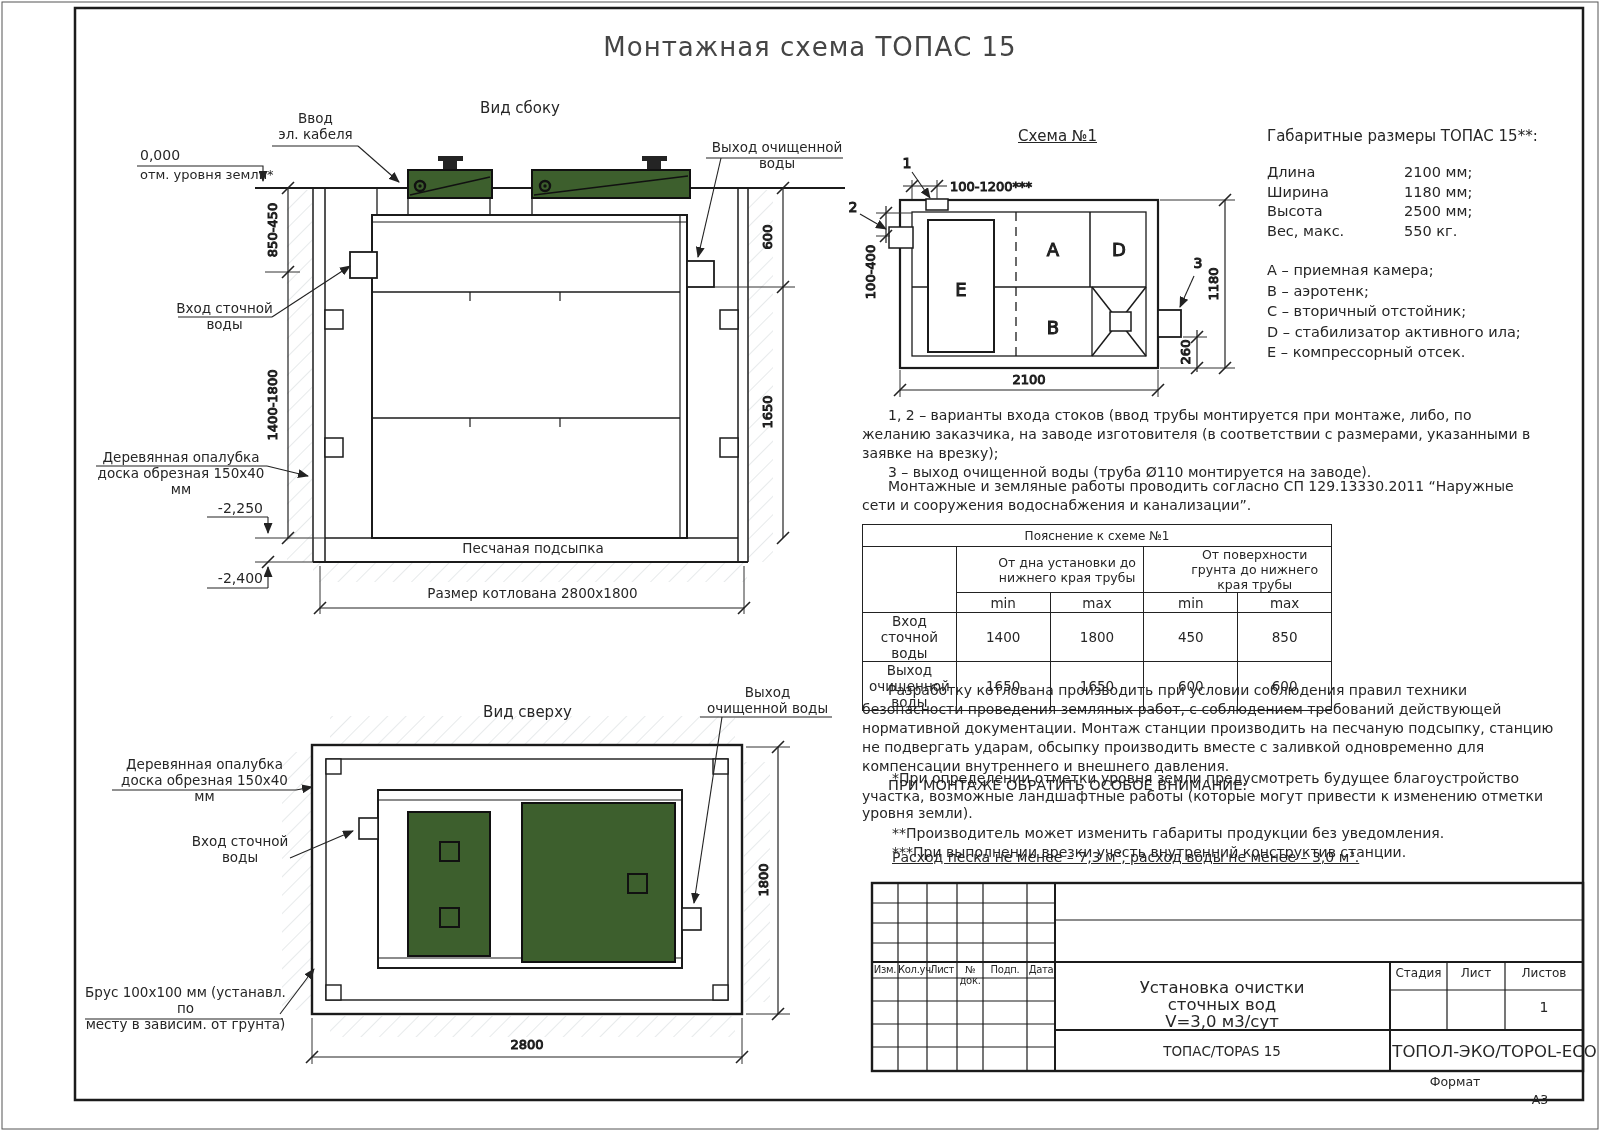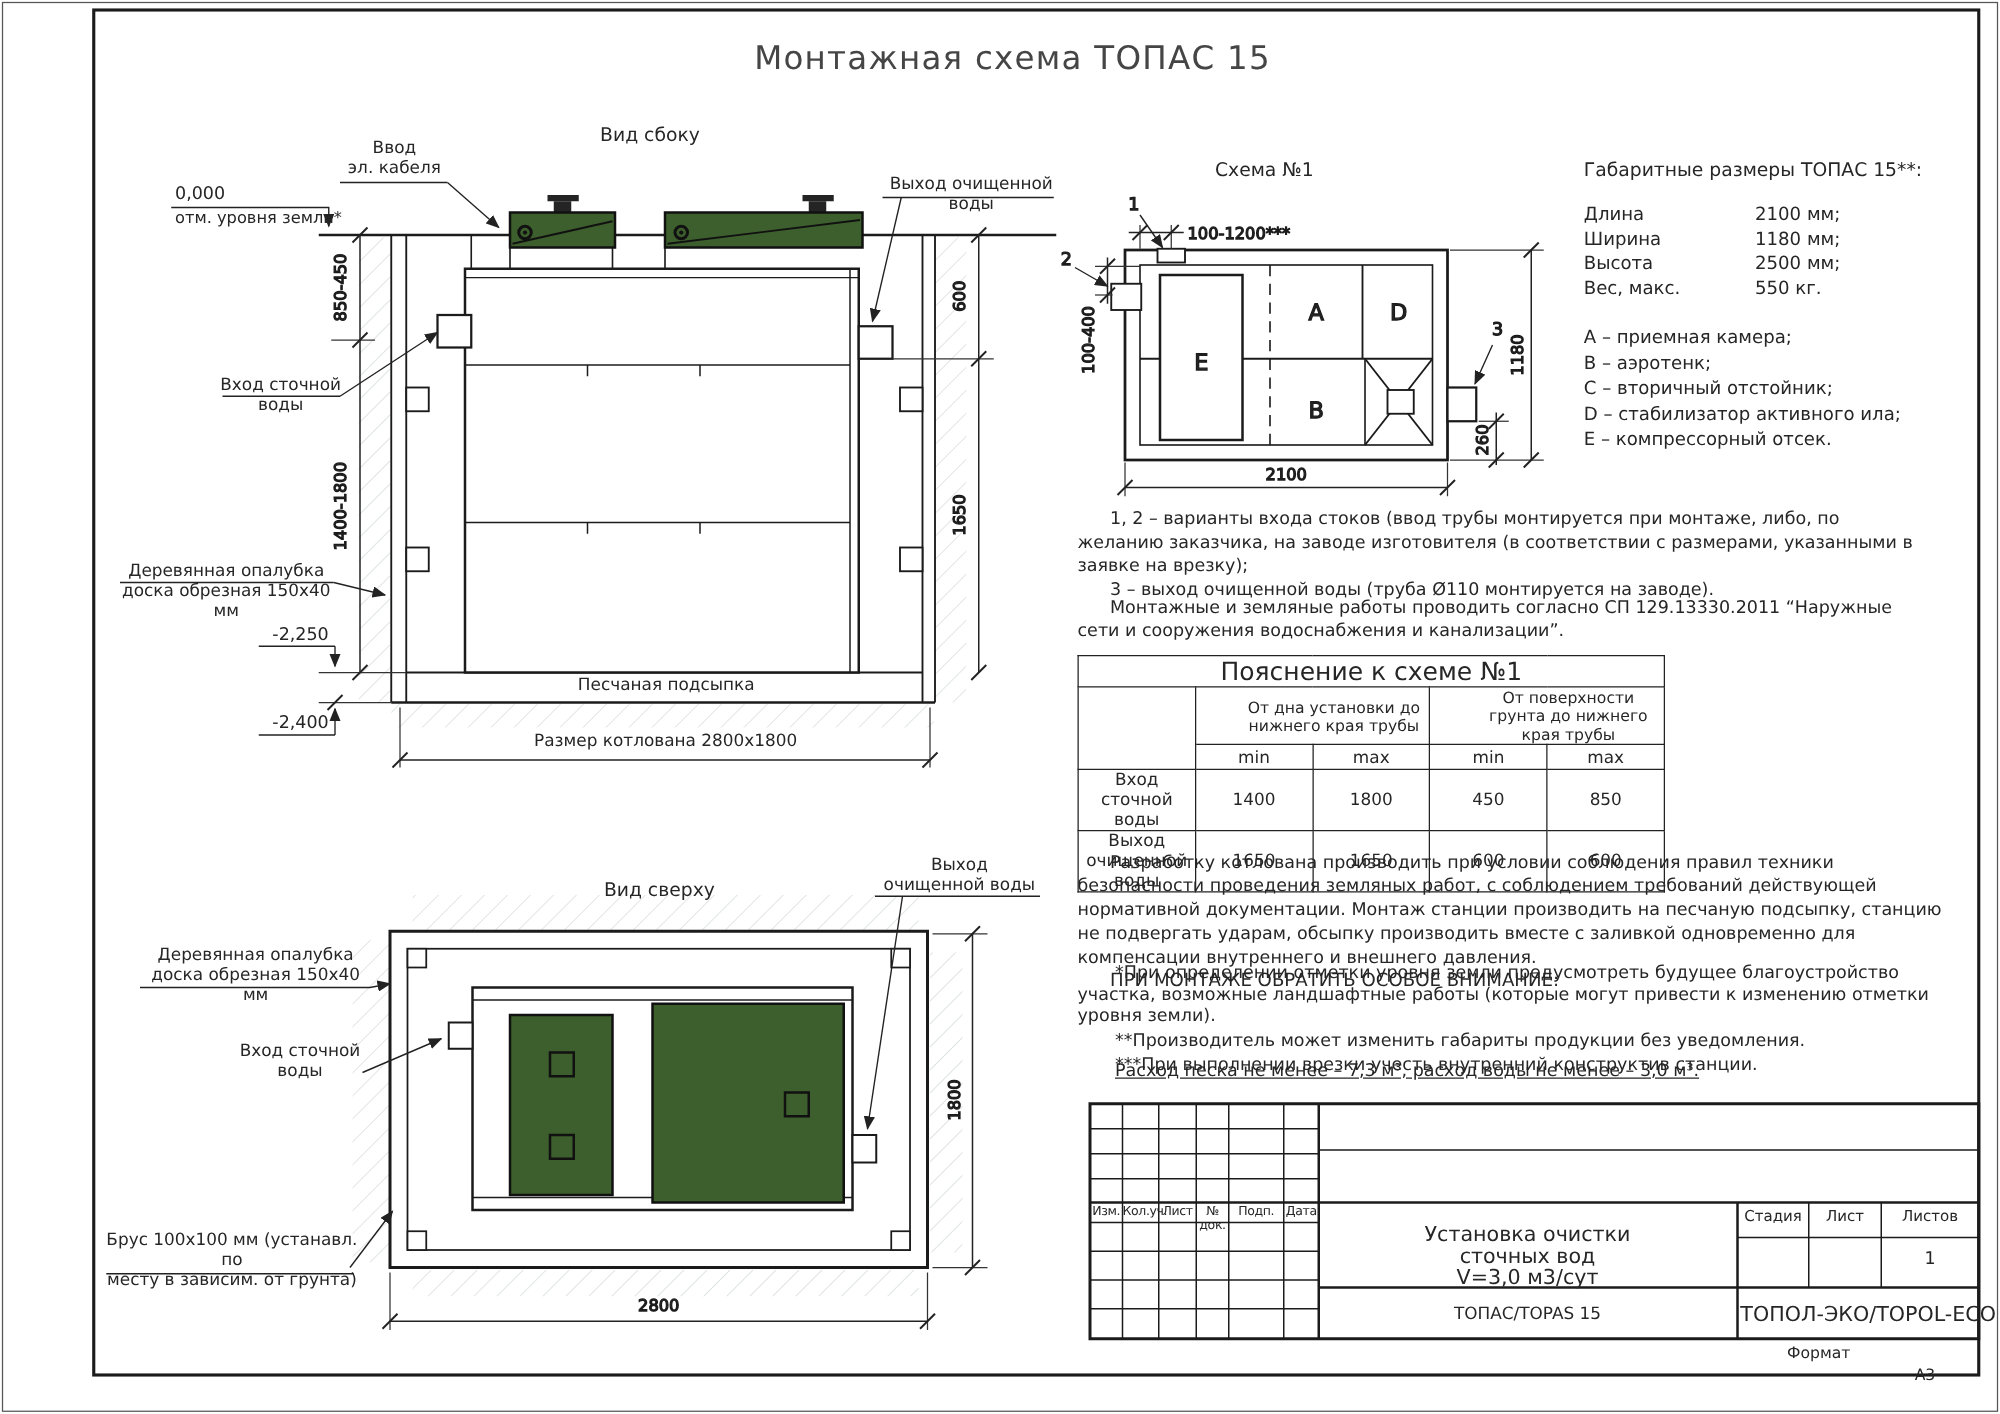--- a/index.html
+++ b/index.html
@@ -19,21 +19,21 @@
   #main-title{position:absolute;left:410px;top:32px;width:800px;text-align:center;
        font-size:26px;letter-spacing:1px;color:#454545;}
   
   .blk{position:absolute;font-size:14px;line-height:19px;color:#262626;}
   .blk p{margin:0;text-indent:26px;}
   #overall-rows .orow{display:flex;height:19.5px;font-size:14.5px;}
   #overall-rows .orow .ol{width:137px;}
   #overall-legend div{height:20.5px;font-size:14.5px;}
   #exp-table{border-collapse:collapse;table-layout:fixed;width:470px;font-size:13.5px;}
   #exp-table td{border:1.5px solid #222;text-align:center;padding:0;vertical-align:middle;color:#262626;}
-  #exp-table td.tt{height:21px;font-size:20px;}
+  #exp-table td.tt{height:21px;font-size:12px;}
   #exp-table td.grp{height:38px;font-size:12.5px;line-height:15px;padding-left:34px;}
   #exp-table td.mm{height:19px;}
   #exp-table td.dr{height:22px;}
   .fn p{margin:0 0 2px 0;text-indent:30px;line-height:17.5px;}
   #consumption{position:absolute;left:862px;top:849px;font-size:14px;}
   #consumption span{margin-left:30px;text-decoration:underline;}
   
   .tb{position:absolute;text-align:center;color:#262626;}
   .tbs{font-size:10px;letter-spacing:-0.3px;}
   .doc-title{font-size:16.5px;line-height:17px;}
@@ -322,21 +322,21 @@
 воды</div>
   <div class="lbl" style="left:708px;top:139px;width:138px;">Выход очищенной
 воды</div>
   <div class="lbl" style="left:92px;top:449px;width:178px;">Деревянная опалубка
 доска обрезная 150х40 мм</div>
   <div class="lbl" style="left:458px;top:540px;width:150px;">Песчаная подсыпка</div>
   <div class="lbl" style="left:425px;top:585px;width:215px;">Размер котлована 2800х1800</div>
   <div class="lbl right" style="left:205px;top:500px;width:58px;font-size:14px;">-2,250</div>
   <div class="lbl right" style="left:205px;top:570px;width:58px;font-size:14px;">-2,400</div>
 
-  <div class="lbl vh" style="left:964px;top:128px;width:95px;">Схема №1</div>
+  <div class="lbl vh" style="left:1010px;top:128px;width:95px;text-decoration:underline;">Схема №1</div>
 
   <div class="abs" style="left:1267px;top:127px;font-size:15px;">Габаритные размеры ТОПАС 15**:</div>
   <div id="overall-rows" class="abs" style="left:1267px;top:164px;width:280px;">
     <div class="orow">
         <span class="ol">Длина</span>
         <span>2100 мм;</span>
       </div>
     <div class="orow">
         <span class="ol">Ширина</span>
         <span>1180 мм;</span>

